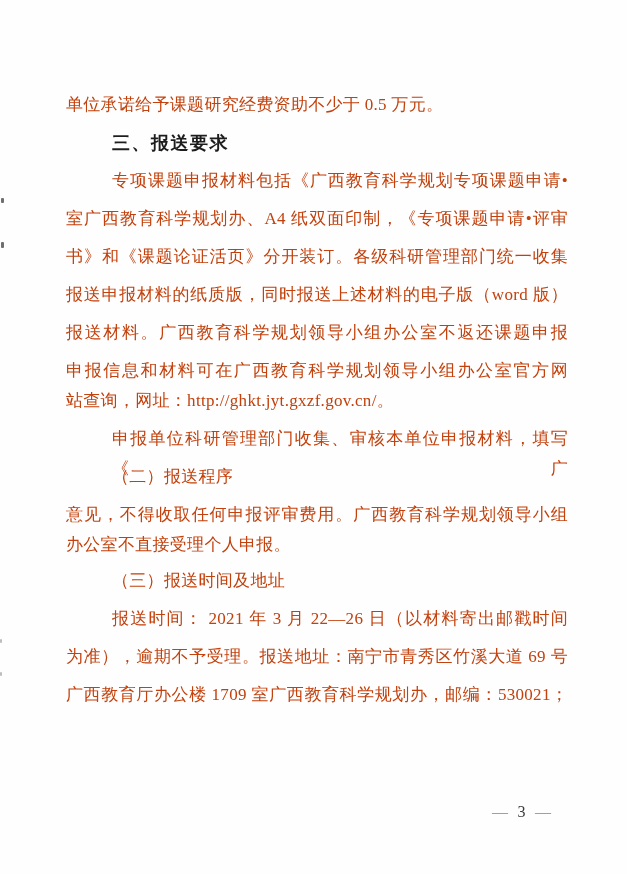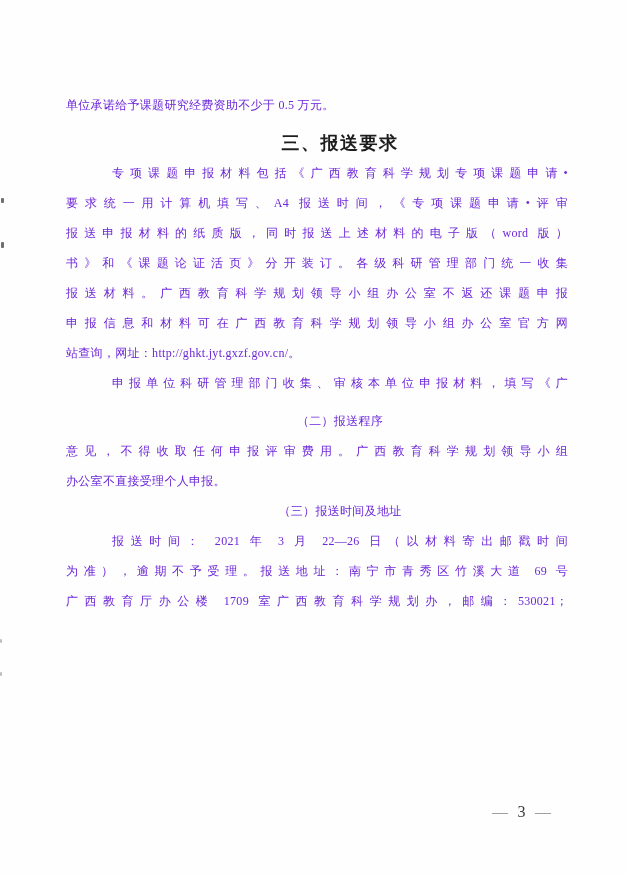--- a/index.html
+++ b/index.html
@@ -14,46 +14,46 @@
     overflow: hidden;
     font-family: "Liberation Serif", "DejaVu Serif", serif;
   }
   .page {
     position: absolute;
     top: 90px;
     left: 66px;
     width: 502px;
   }
   .line {
-    font-size: 12px;
+    font-size: 17px;
     line-height: 30px;
     height: 30px;
-    color: #6d28d9;
+    color: #c2410c;
     white-space: nowrap;
     letter-spacing: 0.3px;
   }
   .fill {
     white-space: normal;
     text-align: justify;
     text-align-last: justify;
+    margin-top: 8px;
   }
   .indent {
     padding-left: 46px;
-    text-align: center;
   }
   .heading {
     font-family: "Liberation Sans", "DejaVu Sans", sans-serif;
     font-weight: 700;
     font-size: 18px;
     color: #1d1d1d;
     letter-spacing: 1.5px;
     margin-top: 8px;
   }
   .mt8 { margin-top: 8px; }
-  .mt6 { }
+  .mt6 { margin-top: 6px; }
   .footer {
     position: absolute;
     top: 802px;
     left: 492px;
     font-size: 16px;
     line-height: 20px;
     color: #4a4a4a;
     letter-spacing: 0.5px;
   }
   .footer .dash {
@@ -73,23 +73,23 @@
   .speck.s3 { left: 0px; top: 639px; width: 2px; height: 4px; opacity: 0.45; }
   .speck.s4 { left: 0px; top: 672px; width: 2px; height: 4px; opacity: 0.45; }
 </style>
 </head>
 <body>
 
 <div class="page">
   <div class="line">单位承诺给予课题研究经费资助不少于 0.5 万元。</div>
   <div class="line heading indent">三、报送要求</div>
   <div class="line indent fill">专项课题申报材料包括《广西教育科学规划专项课题申请•</div>
-  <div class="line fill">要求统一用计算机填写、A4 报送时间，《专项课题申请•评审</div>
+  <div class="line fill">室广西教育科学规划办、A4 纸双面印制，《专项课题申请•评审</div>
+  <div class="line fill">书》和《课题论证活页》分开装订。各级科研管理部门统一收集</div>
   <div class="line fill">报送申报材料的纸质版，同时报送上述材料的电子版（word 版）</div>
-  <div class="line fill">书》和《课题论证活页》分开装订。各级科研管理部门统一收集</div>
   <div class="line fill">报送材料。广西教育科学规划领导小组办公室不返还课题申报</div>
   <div class="line fill">申报信息和材料可在广西教育科学规划领导小组办公室官方网</div>
   <div class="line">站查询，网址：http://ghkt.jyt.gxzf.gov.cn/。</div>
   <div class="line indent fill">申报单位科研管理部门收集、审核本单位申报材料，填写《广</div>
   <div class="line indent mt8">（二）报送程序</div>
   <div class="line fill">意见，不得收取任何申报评审费用。广西教育科学规划领导小组</div>
   <div class="line">办公室不直接受理个人申报。</div>
   <div class="line indent mt6">（三）报送时间及地址</div>
   <div class="line indent fill">报送时间： 2021 年 3 月 22—26 日（以材料寄出邮戳时间</div>
   <div class="line fill">为准），逾期不予受理。报送地址：南宁市青秀区竹溪大道 69 号</div>

